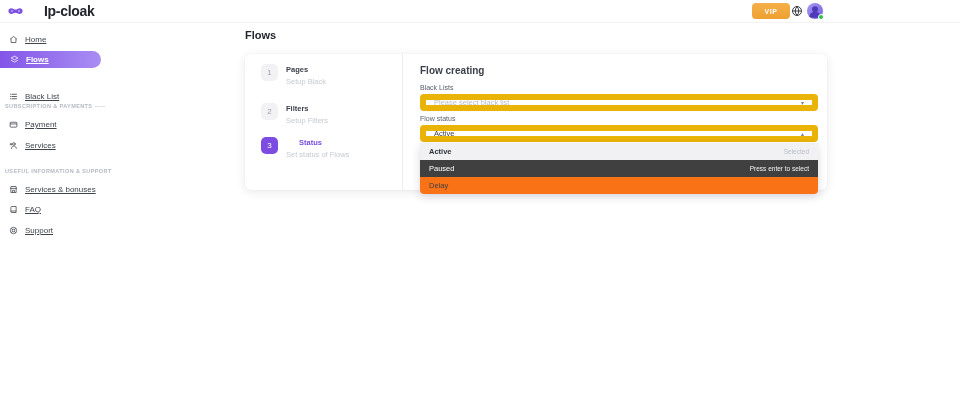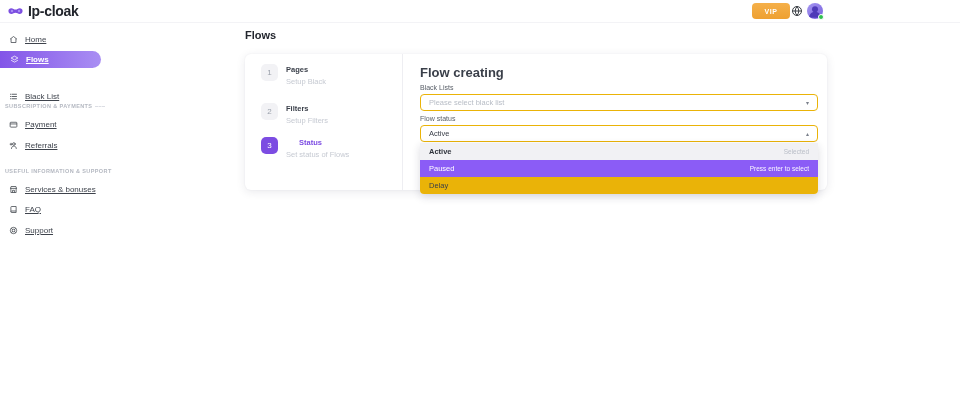--- a/index.html
+++ b/index.html
@@ -9,21 +9,21 @@
     background:#ffffff;
     font-family:"Liberation Sans", sans-serif;
     color:#3a3f49;
   }
 
   
   .header {
     position:absolute; top:0; left:0; right:0; height:23px;
     background:#fff; border-bottom:1px solid #f3f3f6; z-index:6;
   }
-  .logo { position:absolute; left:7px; top:2px; height:18px; display:flex; align-items:center; gap:4px; cursor:pointer;text-align:right; }
+  .logo { position:absolute; left:7px; top:2px; height:18px; display:flex; align-items:center; gap:20px; cursor:pointer;text-align:right; }
   .logo svg { width:17px; height:13px; }
   .logo-text { font-size:14px; font-weight:bold; color:#22252c; letter-spacing:-0.3px; }
 
   .vip-btn {
     position:absolute; left:752px; top:3px; width:38px; height:16px;
     background:linear-gradient(180deg,#f5b04a,#eea031); border-radius:4px;
     color:#fff; font-size:7px; font-weight:bold; letter-spacing:0.6px;
     display:flex; align-items:center; justify-content:center; cursor:pointer;
   }
   .globe-btn { position:absolute; left:791px; top:5px; width:12px; height:12px; color:#3a3e44; cursor:pointer; }
@@ -76,45 +76,45 @@
     width:17px; height:17px; border-radius:5px; background:#f2f2f5;
     color:#9aa0ab; font-size:8px; display:flex; align-items:center; justify-content:center;
   }
   .step-title { font-size:7.5px; font-weight:bold; color:#3a3f49; padding-top:1px; }
   .step-sub { font-size:7.5px; color:#c6cad2; margin-top:3px; white-space:nowrap; }
   .step.active .step-num { background:#7c4ce2; color:#fff; }
   .step.active .step-title { color:#7c4ce2;padding-left:13px; }
 
   
   .form { position:absolute; left:175px; right:9px; top:0; bottom:0; }
-  .form-title { position:absolute; top:11px; left:0; font-size:13px; font-weight:bold; color:#3a3f49; }
+  .form-title { position:absolute; top:11px; left:0; font-size:10px; font-weight:bold; color:#3a3f49; }
   .field-label { position:absolute; left:0; font-size:7px; color:#5a6069; }
   .select {
     position:absolute; left:0; right:0; height:17px;
-    border:1px solid #eab308; border-radius:4px; background:#fff;
+    border:6px solid #eab308; border-radius:4px; background:#fff;
     display:flex; align-items:center; justify-content:space-between;
     padding:0 8px; font-size:7.5px; cursor:pointer;
   }
   .select .placeholder { color:#b8bdc6; }
   .select .value { color:#3a3f49; }
   .chev { font-size:6px; color:#7b818c; line-height:1; }
 
   .menu {
     position:absolute; left:0; right:0; top:89px; z-index:4;
     background:#fff; border-radius:0 0 4px 4px; overflow:hidden;
     box-shadow:0 3px 9px rgba(30,32,60,0.16);
   }
   .option {
     height:17px; display:flex; align-items:center; justify-content:space-between;
-    padding:0 9px; font-size:7.5px; cursor:pointer; background:#eab308; color:#3a3f49;
+    padding:0 9px; font-size:7.5px; cursor:pointer; background:#f97316; color:#3a3f49;
   }
   .option .opt-state { font-size:6.5px; color:#b9bec7; }
   .option.selected { background:#f1f1f4; }
   .option.selected .opt-label { font-weight:bold; color:#2e323b; }
-  .option.highlighted { background:#8b5cf6; color:#fff; }
+  .option.highlighted { background:#404040; color:#fff; }
   .option.highlighted .opt-state { color:rgba(255,255,255,0.95); }
 </style>
 </head>
 <body>
 
 <div class="header">
   <div class="logo">
     <svg viewBox="0 0 24 16">
       <path fill="#7c4fe0" d="M2 7.2 C2 3.4 6.2 2.2 9.2 4.4 C10.6 5.4 13.4 5.4 14.8 4.4 C17.8 2.2 22 3.4 22 7.2 C22 11.2 17.8 12.6 14.8 10.6 C13.4 9.6 10.6 9.6 9.2 10.6 C6.2 12.6 2 11.2 2 7.2 Z"></path>
       <circle cx="7" cy="7.3" r="1.7" fill="#a98ef3"></circle>
@@ -175,21 +175,21 @@
       <path d="M3 10.5h18"></path>
   </svg>
   <span>Payment</span>
 </div>
 
 <div class="nav-item" style="top:137px">
   <svg viewBox="0 0 24 24" fill="none" stroke="#3c4148" stroke-width="2" stroke-linecap="round">
     <circle cx="13" cy="8" r="3.5"></circle>
       <path d="M6.5 20c0-3.6 2.9-6.5 6.5-6.5s6.5 2.9 6.5 6.5 M3 8.5h5 M5.5 6v5"></path>
   </svg>
-  <span>Referrals</span>
+  <span>Services</span>
 </div>
 
 <div class="section-title" style="top:168px">
   <span>USEFUL INFORMATION &amp; SUPPORT</span>
 </div>
 
 <div class="nav-item" style="top:181px">
   <svg viewBox="0 0 24 24" fill="none" stroke="#3c4148" stroke-width="2" stroke-linejoin="round">
     <path d="M4 9 L5.5 4 H18.5 L20 9 M3 9h18 M5 9 V20 H19 V9 M9.5 20 V14 H14.5 V20"></path>
   </svg>

